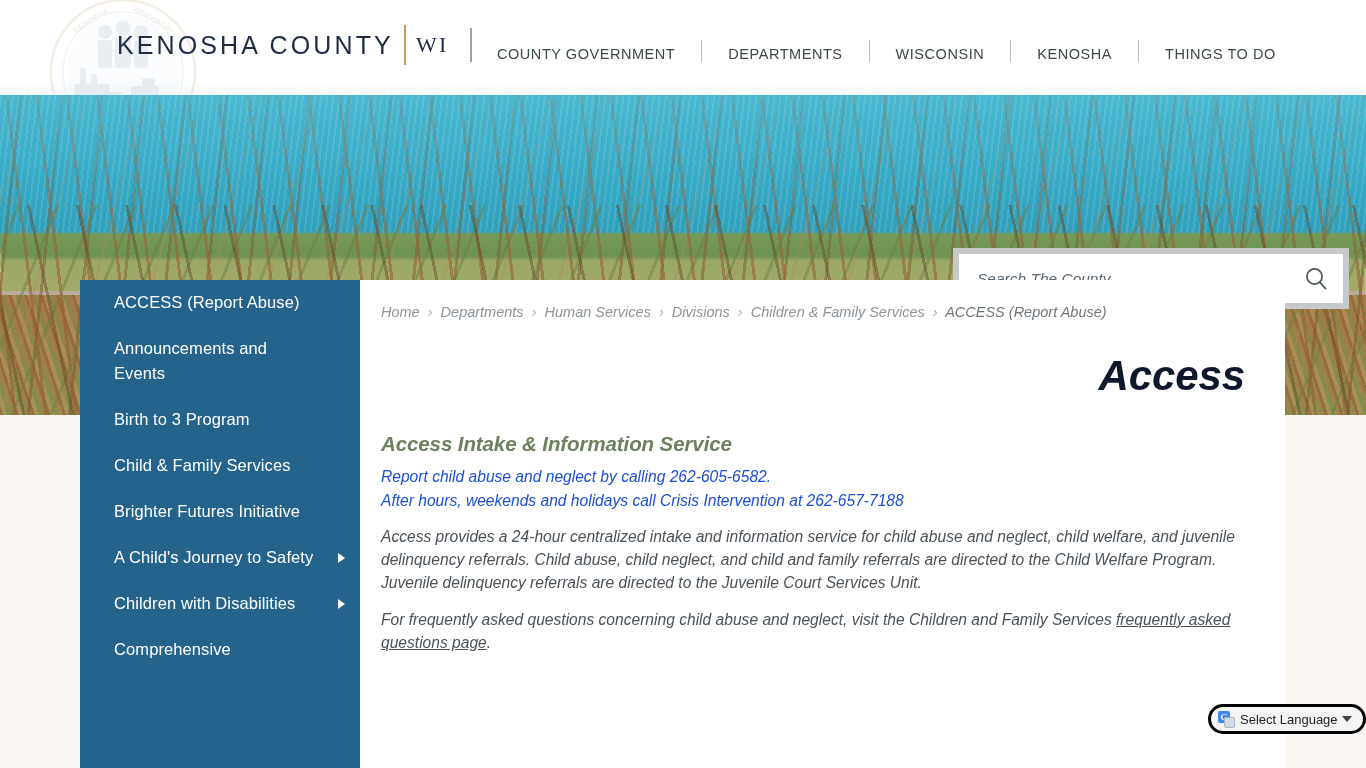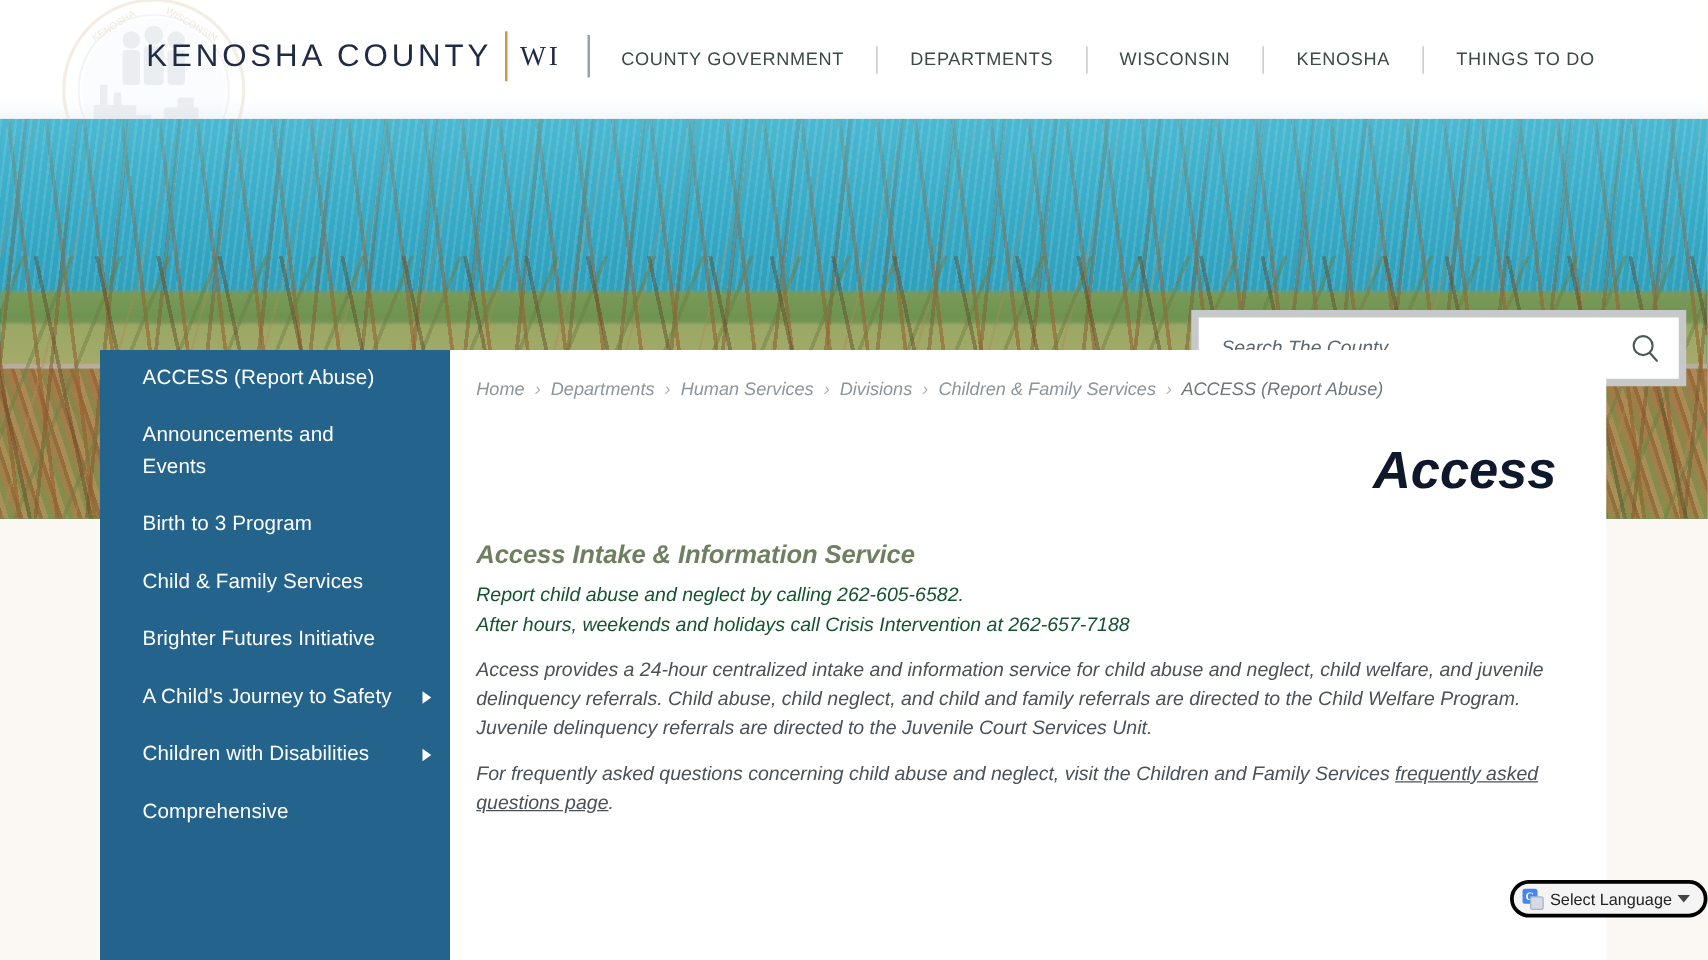--- a/index.html
+++ b/index.html
@@ -72,21 +72,21 @@
     width: 2px;
     height: 34px;
     background: #9aa3ab;
   }
 
   #main-nav {
     position: absolute;
     left: 497px;
     top: 34px;
     display: flex;
-    align-items: center;
+    align-items: flex-end;
     height: 28px;
   }
   .nav-item {
     font-size: 14.5px;
     letter-spacing: 0.55px;
     color: #3c4a43;
     white-space: nowrap;
     cursor: pointer;
     font-weight: 400;
   }
@@ -99,21 +99,21 @@
   }
 
   
   #hero {
     position: absolute;
     top: 95px; left: 0;
     width: 1366px;
     height: 320px;
     overflow: hidden;
     z-index: 5;
-    background: #0f766e;
+    background: #fef9c3;
   }
   #hero-photo { position: absolute; inset: 0; }
 
   
   .hero-water {
     position: absolute;
     left: 0; top: 0;
     width: 1366px; height: 152px;
     background:
       repeating-linear-gradient(97deg, rgba(255,255,255,.11) 0 2px, rgba(255,255,255,0) 2px 6px),
@@ -305,21 +305,21 @@
   #section-heading {
     font-size: 20.5px;
     font-weight: bold;
     color: #6e805f;
     letter-spacing: -.1px;
     margin-bottom: 9px;
   }
 
   .body-line {
     font-size: 15.6px;
-    color: #14532d;
+    color: #1d4ed8;
     line-height: 23.5px;
   }
   .body-para {
     font-size: 15.6px;
     color: #4a5258;
     line-height: 23.2px;
     margin-top: 13px;
     max-width: 880px;
   }
   .inline-link {

